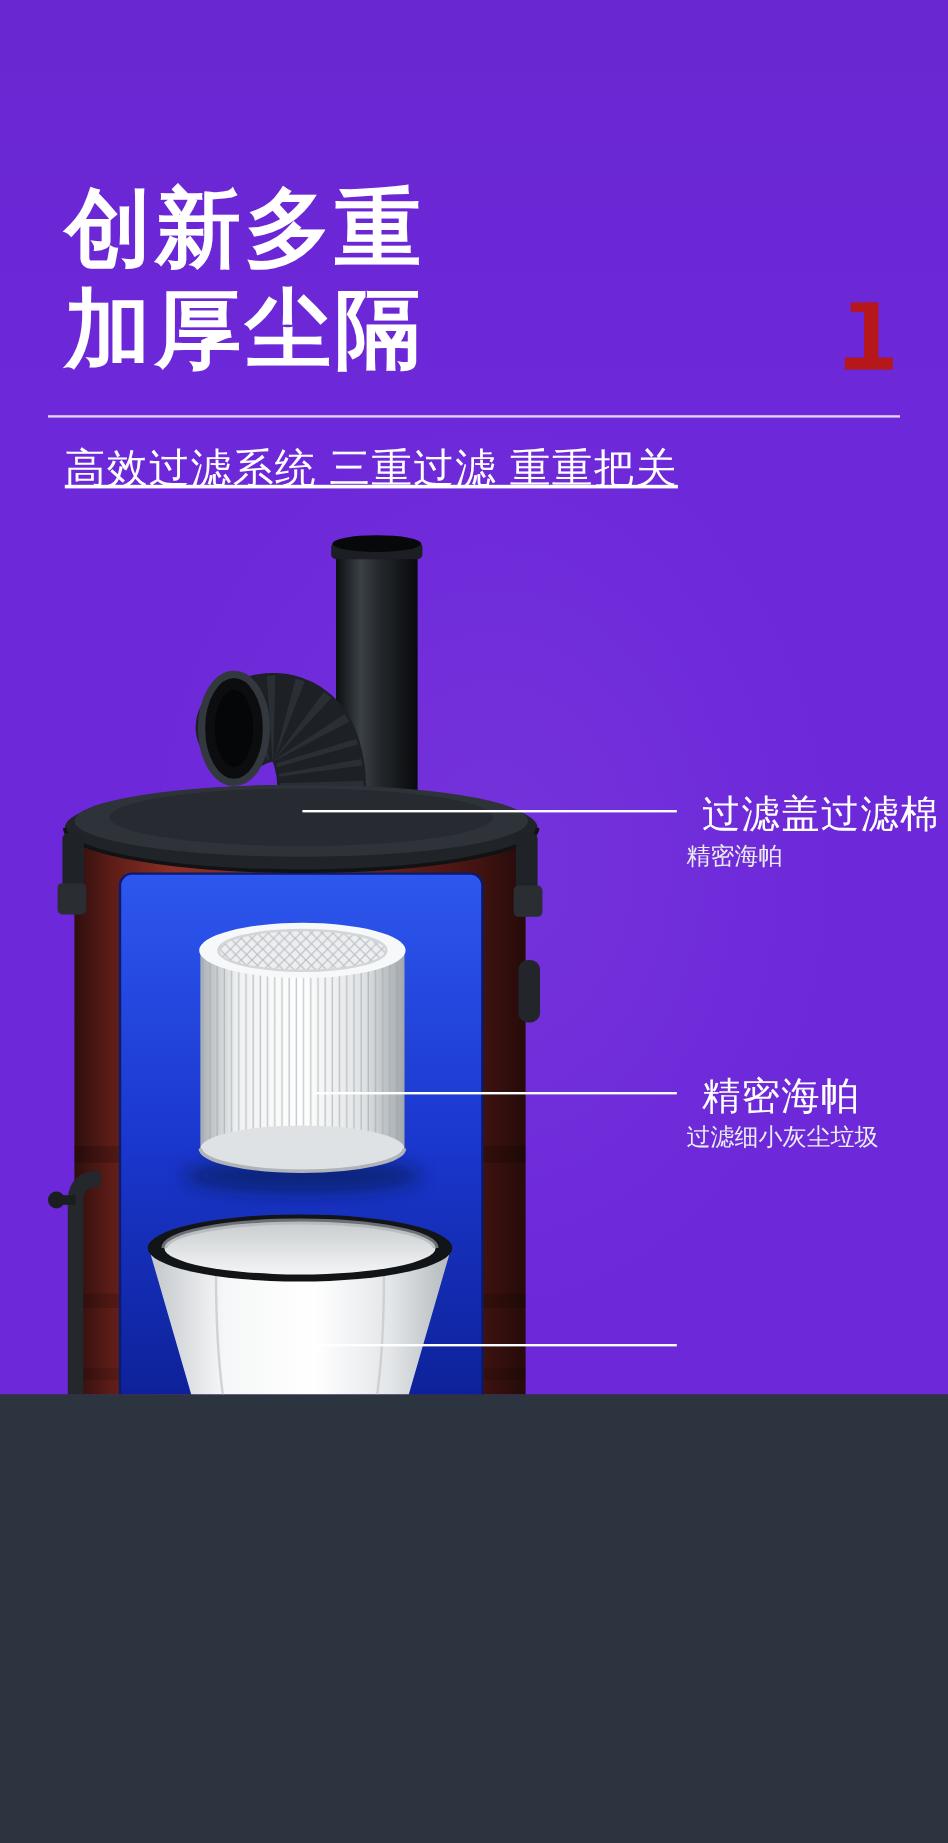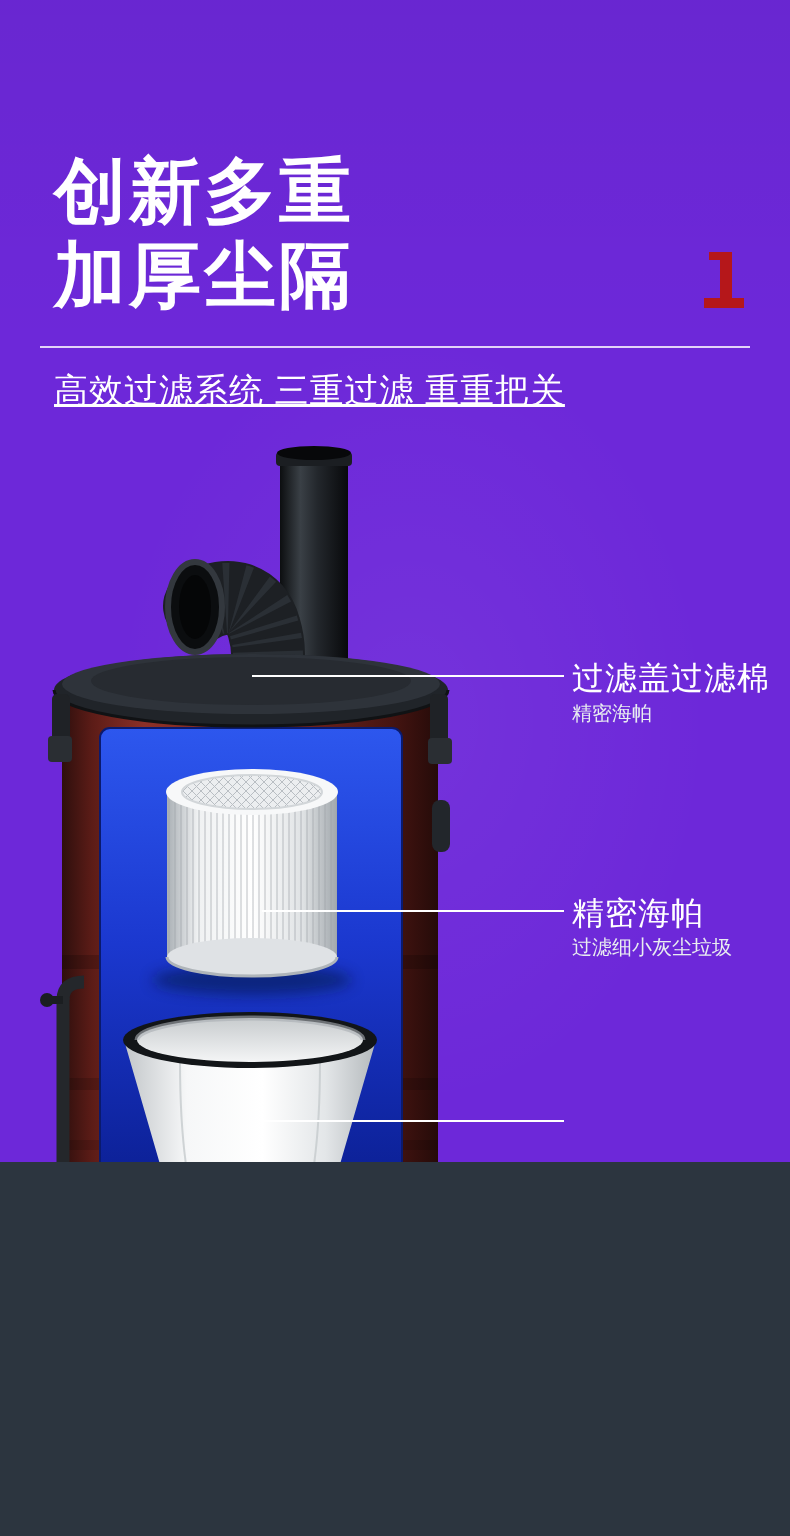--- a/index.html
+++ b/index.html
@@ -28,21 +28,21 @@
   .divider {
     position:absolute; left:40px; top:346px; width:710px; height:2px;
     background:rgba(255,255,255,0.8);
   }
   .subtitle {
     position:absolute; left:54px; top:368px; color:#ffffff;
     font-size:34px; letter-spacing:1px;text-decoration:underline;
   }
   .product-svg { position:absolute; left:30px; top:440px; width:470px; height:1000px; z-index:1; }
   .callout-line { position:absolute; height:2px; background:#ffffff; z-index:5; }
-  .callout-title { position:absolute; color:#ffffff; font-size:32px; letter-spacing:1px; z-index:5; }
+  .callout-title { position:absolute; color:#ffffff; font-size:32px; letter-spacing:1px; z-index:5;margin-left:13px; }
   .callout-desc { position:absolute; color:#e9edf0; font-size:20px; z-index:5; }
 </style>
 </head>
 <body>
 
 <div class="page">
   <div class="bg-glow"></div>
 
   <h1 class="title">
     <span class="title-line">创新多重</span>

